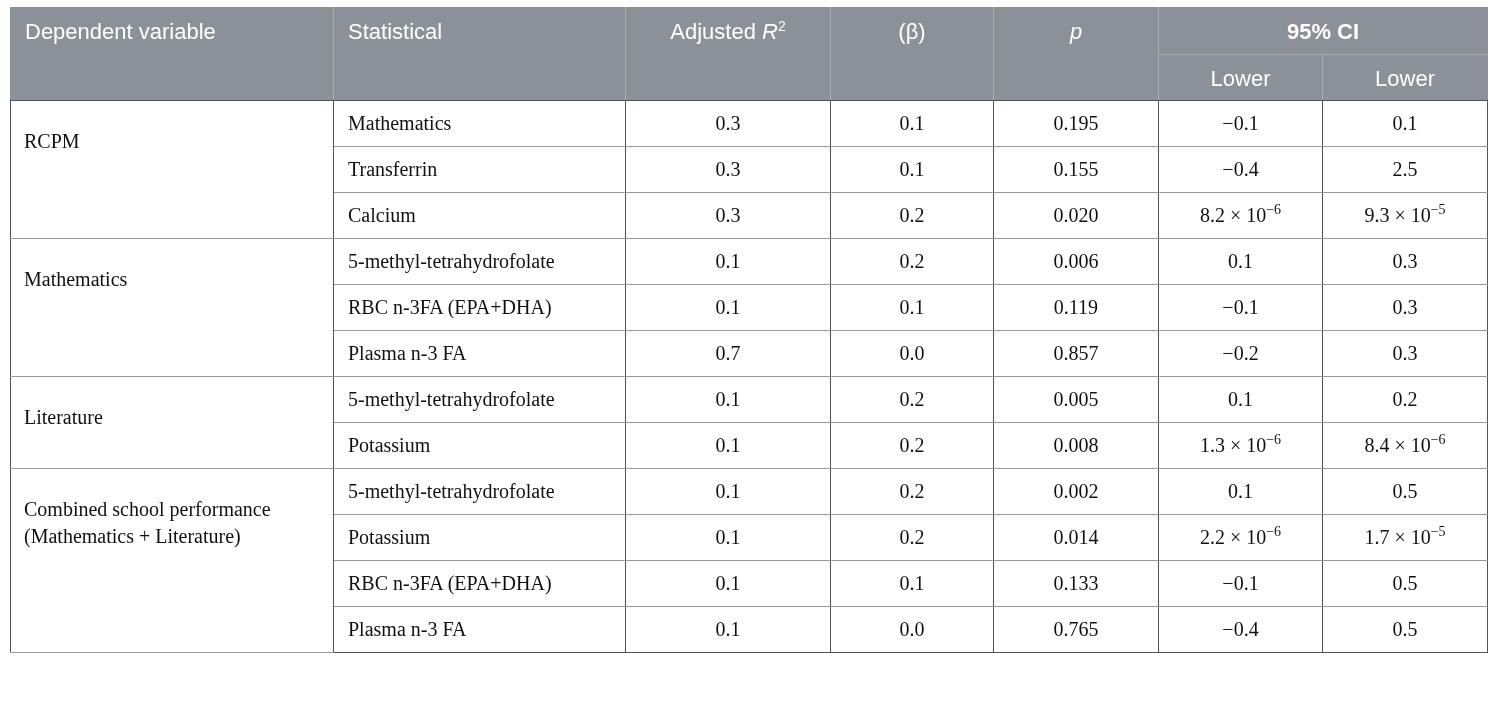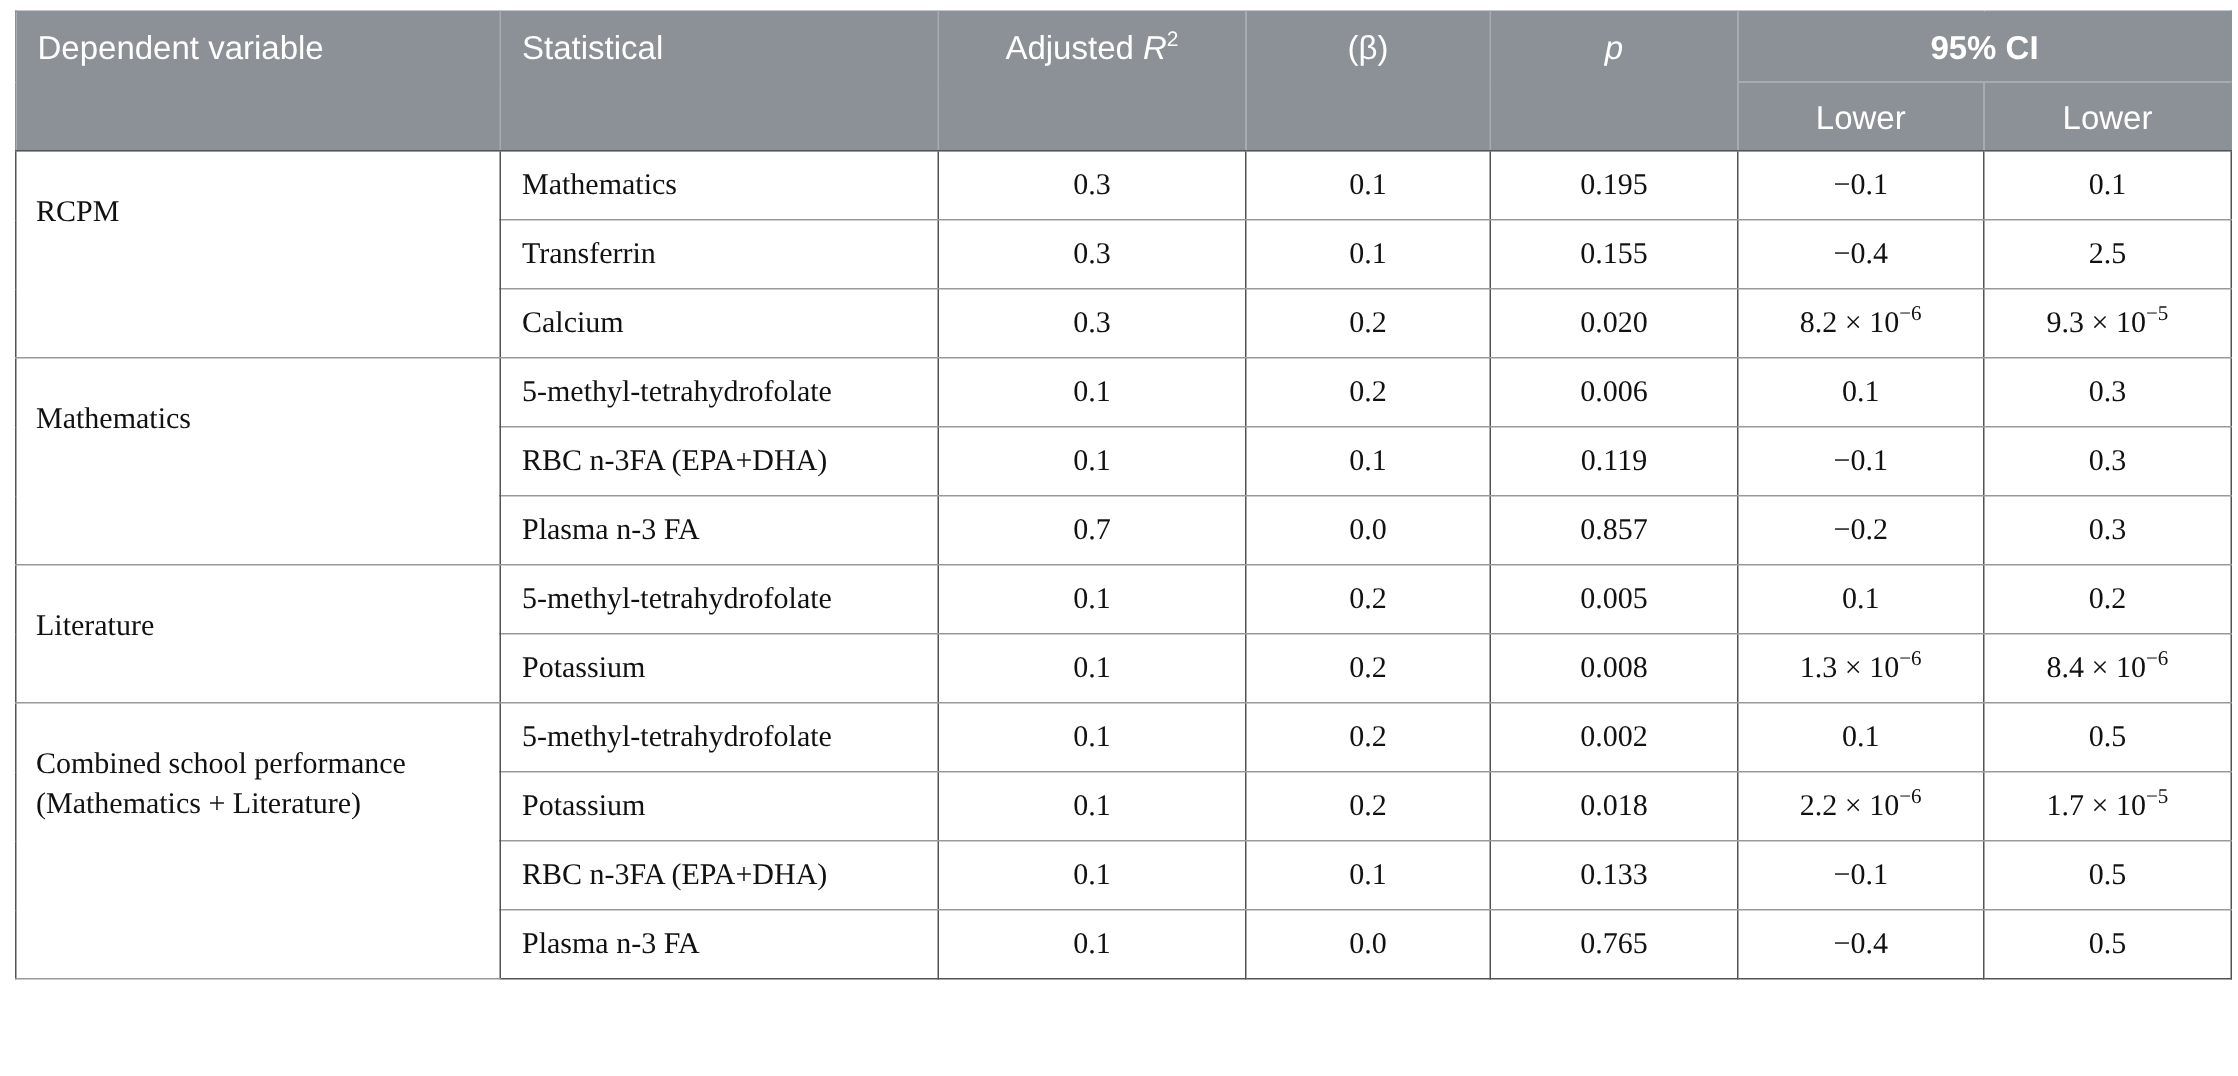--- a/index.html
+++ b/index.html
@@ -182,21 +182,21 @@
           <td class="num-cell">0.1</td>
           <td class="num-cell">0.2</td>
           <td class="num-cell">0.002</td>
           <td class="num-cell">0.1</td>
           <td class="num-cell">0.5</td>
         </tr>
         <tr>
           <td class="bio-cell">Potassium</td>
           <td class="num-cell">0.1</td>
           <td class="num-cell">0.2</td>
-          <td class="num-cell">0.018</td>
+          <td class="num-cell">0.014</td>
           <td class="num-cell">2.2 × 10<sup>−6</sup></td>
           <td class="num-cell">1.7 × 10<sup>−5</sup></td>
         </tr>
         <tr>
           <td class="bio-cell">RBC n-3FA (EPA+DHA)</td>
           <td class="num-cell">0.1</td>
           <td class="num-cell">0.1</td>
           <td class="num-cell">0.133</td>
           <td class="num-cell">−0.1</td>
           <td class="num-cell">0.5</td>

